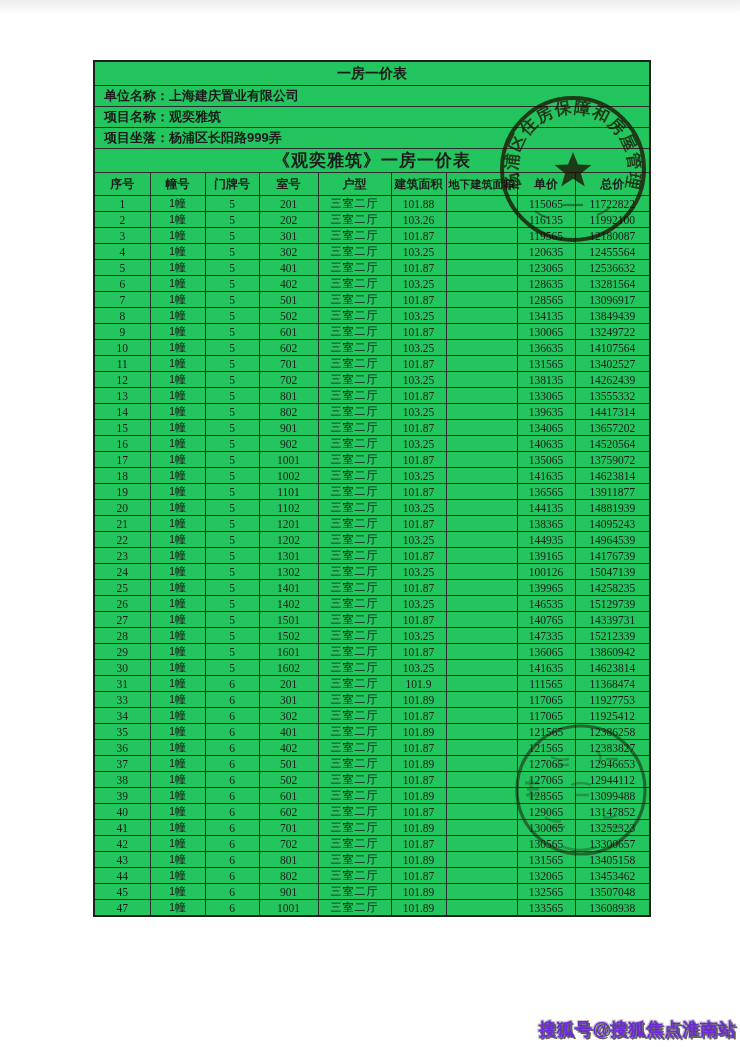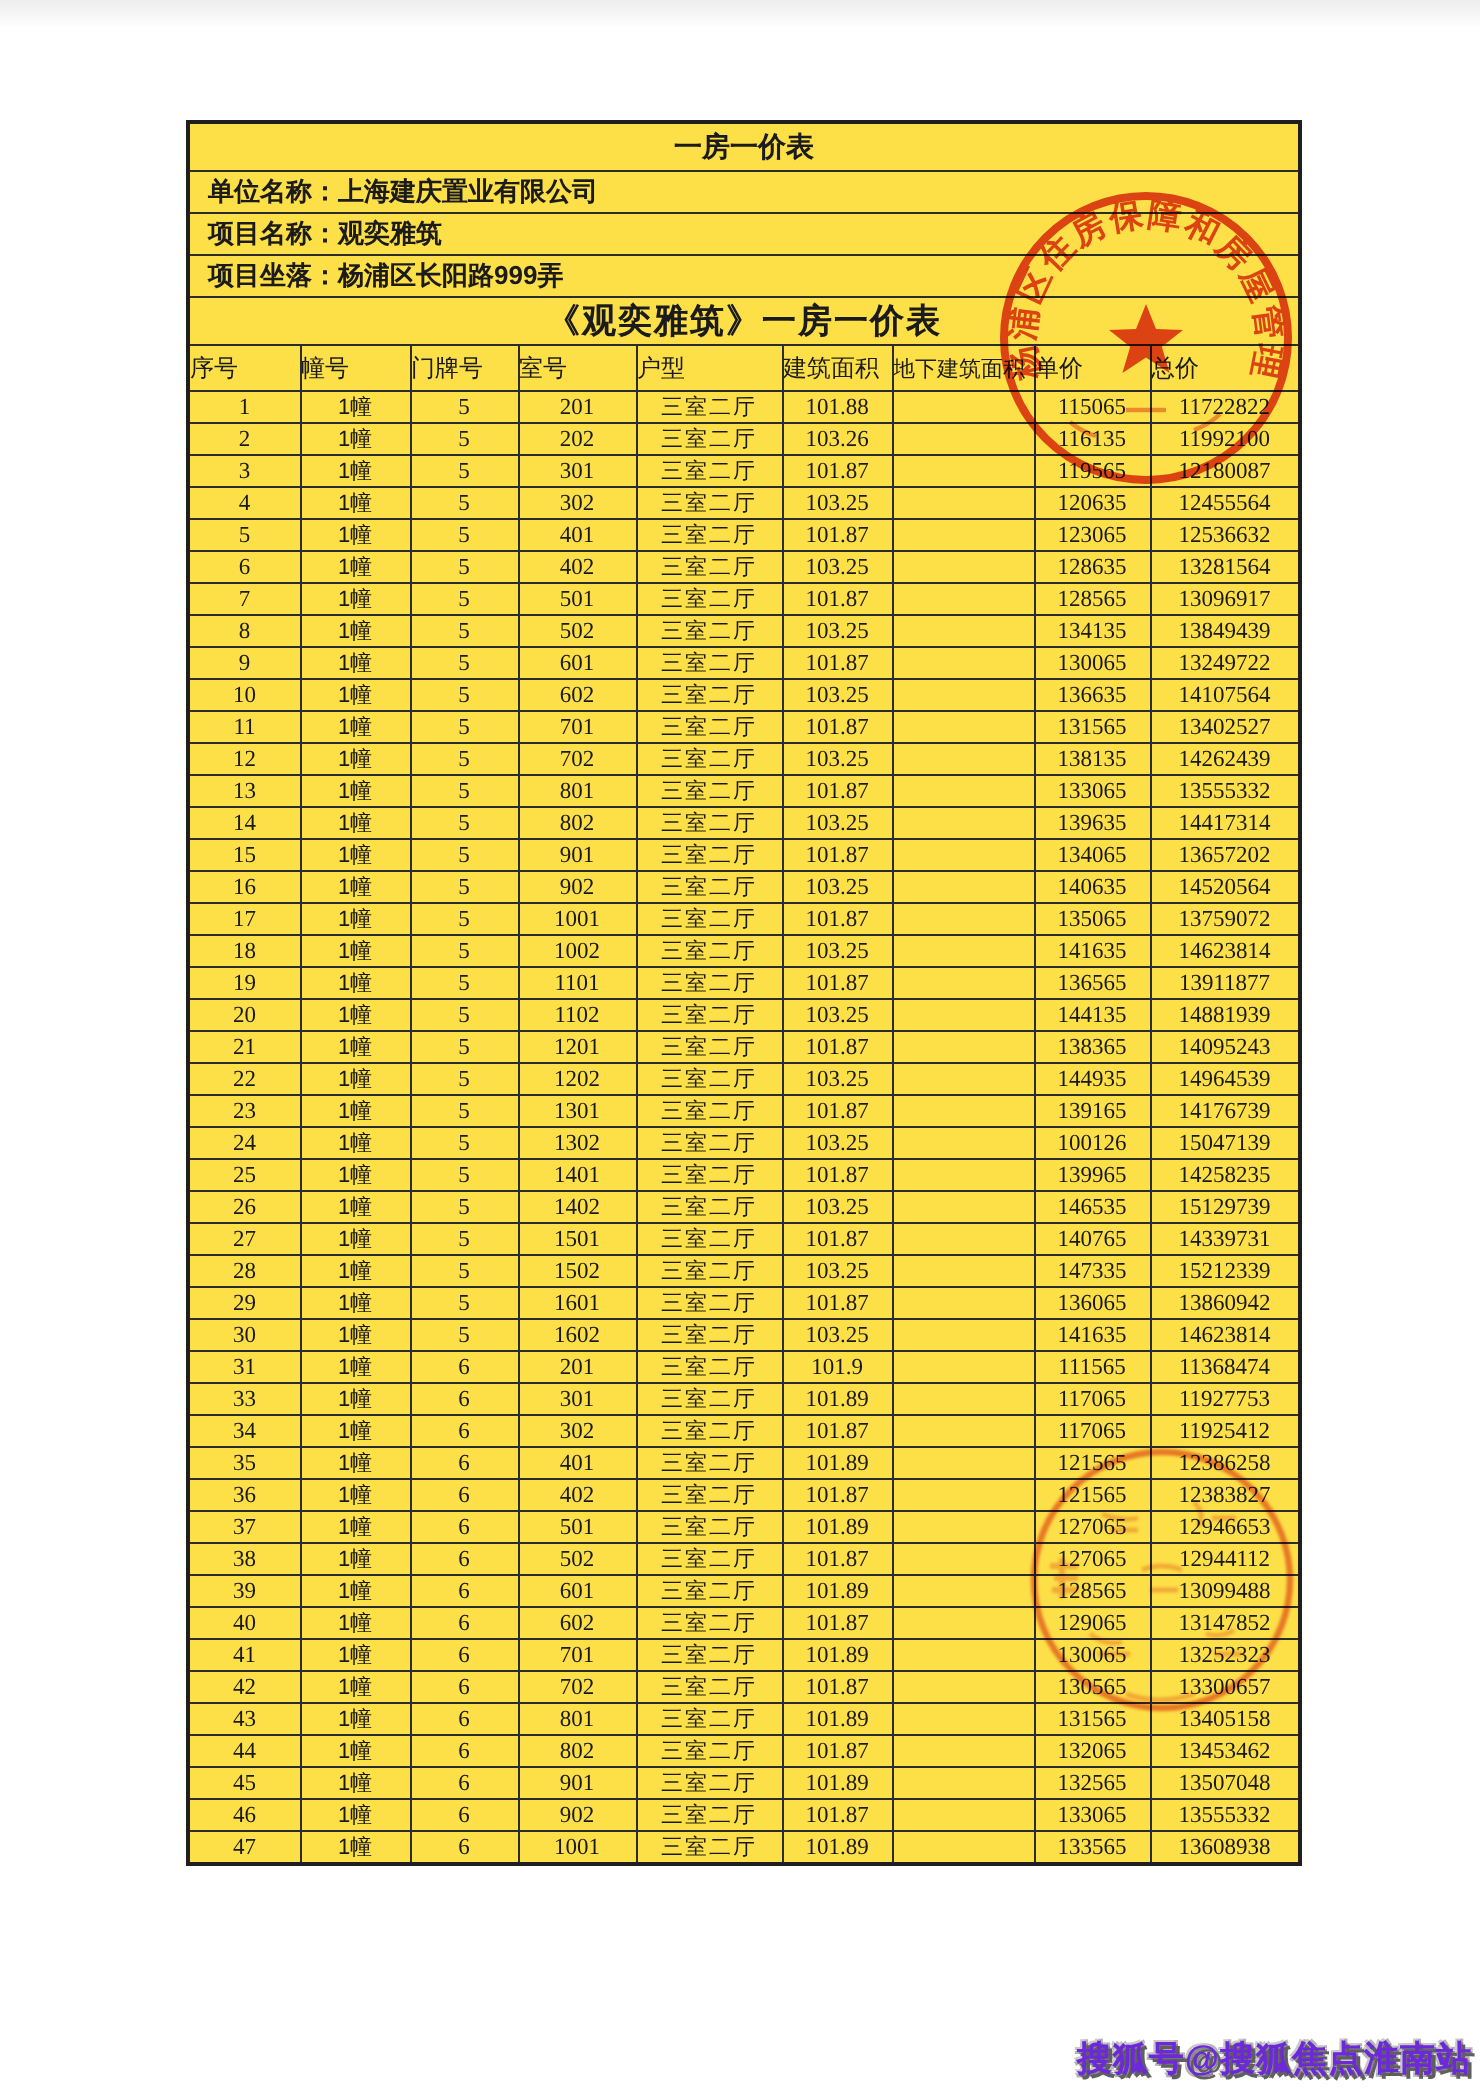--- a/index.html
+++ b/index.html
@@ -2,29 +2,29 @@
 <html><head>
 <meta charset="utf-8">
 <style>
   html,body{margin:0;padding:0;}
   body{width:740px;height:1047px;position:relative;background:#ffffff;overflow:hidden;
        font-family:"Liberation Sans",sans-serif;color:#1b1b1b;}
   .top-shade{position:absolute;left:0;top:0;width:740px;height:14px;
        background:linear-gradient(#ededed,#ffffff);}
   
   table.doc{position:absolute;left:93px;top:60px;width:556px;
-       border-collapse:collapse;table-layout:fixed;background:#fde047;
+       border-collapse:collapse;table-layout:fixed;background:#22c55e;
        border:2px solid #1f1f1f;}
   table.doc th,table.doc td{border:1px solid #2c2c2c;padding:0 2px;
        overflow:hidden;white-space:nowrap;}
   tr.title-row th{height:23px;font-size:14px;font-weight:bold;text-align:center;}
   tr.info-row th{height:20px;font-size:13px;font-weight:bold;text-align:left;padding-left:9px;}
   tr.subtitle-row th{height:18px;font-size:17px;font-weight:bold;
        letter-spacing:1px;}
-  tr.head-row th{height:22px;font-size:12px;font-weight:normal;text-align:left;padding:0;}
+  tr.head-row th{height:22px;font-size:12px;font-weight:bold;text-align:center;padding:0;}
   tr.head-row th.c6{font-size:11px;}
   tbody tr{height:15.85px;}
   tbody td{font-size:11.5px;text-align:center;
        font-family:"Liberation Serif","DejaVu Serif",serif;color:#191919;}
   tbody td.c1{font-family:"Liberation Sans",sans-serif;font-size:11px;}
   tbody td.c4{font-family:Liberation Mono, monospace;font-size:11px;letter-spacing:1px;}
   
   .stamp{position:absolute;mix-blend-mode:multiply;pointer-events:none;}
   #stamp-top{left:497px;top:93px;opacity:0.88;}
   #stamp-bottom{left:511px;top:721px;opacity:0.8;}
@@ -557,31 +557,20 @@
         <td class="c1">1幢</td>
         <td class="c2">6</td>
         <td class="c3">901</td>
         <td class="c4">三室二厅</td>
         <td class="c5">101.89</td>
         <td class="c6"></td>
         <td class="c7">132565</td>
         <td class="c8">13507048</td>
       </tr>
       <tr>
-        <td class="c0">46</td>
-        <td class="c1">1幢</td>
-        <td class="c2">6</td>
-        <td class="c3">902</td>
-        <td class="c4">三室二厅</td>
-        <td class="c5">101.87</td>
-        <td class="c6"></td>
-        <td class="c7">133065</td>
-        <td class="c8">13555332</td>
-      </tr>
-      <tr>
         <td class="c0">47</td>
         <td class="c1">1幢</td>
         <td class="c2">6</td>
         <td class="c3">1001</td>
         <td class="c4">三室二厅</td>
         <td class="c5">101.89</td>
         <td class="c6"></td>
         <td class="c7">133565</td>
         <td class="c8">13608938</td>
       </tr>

